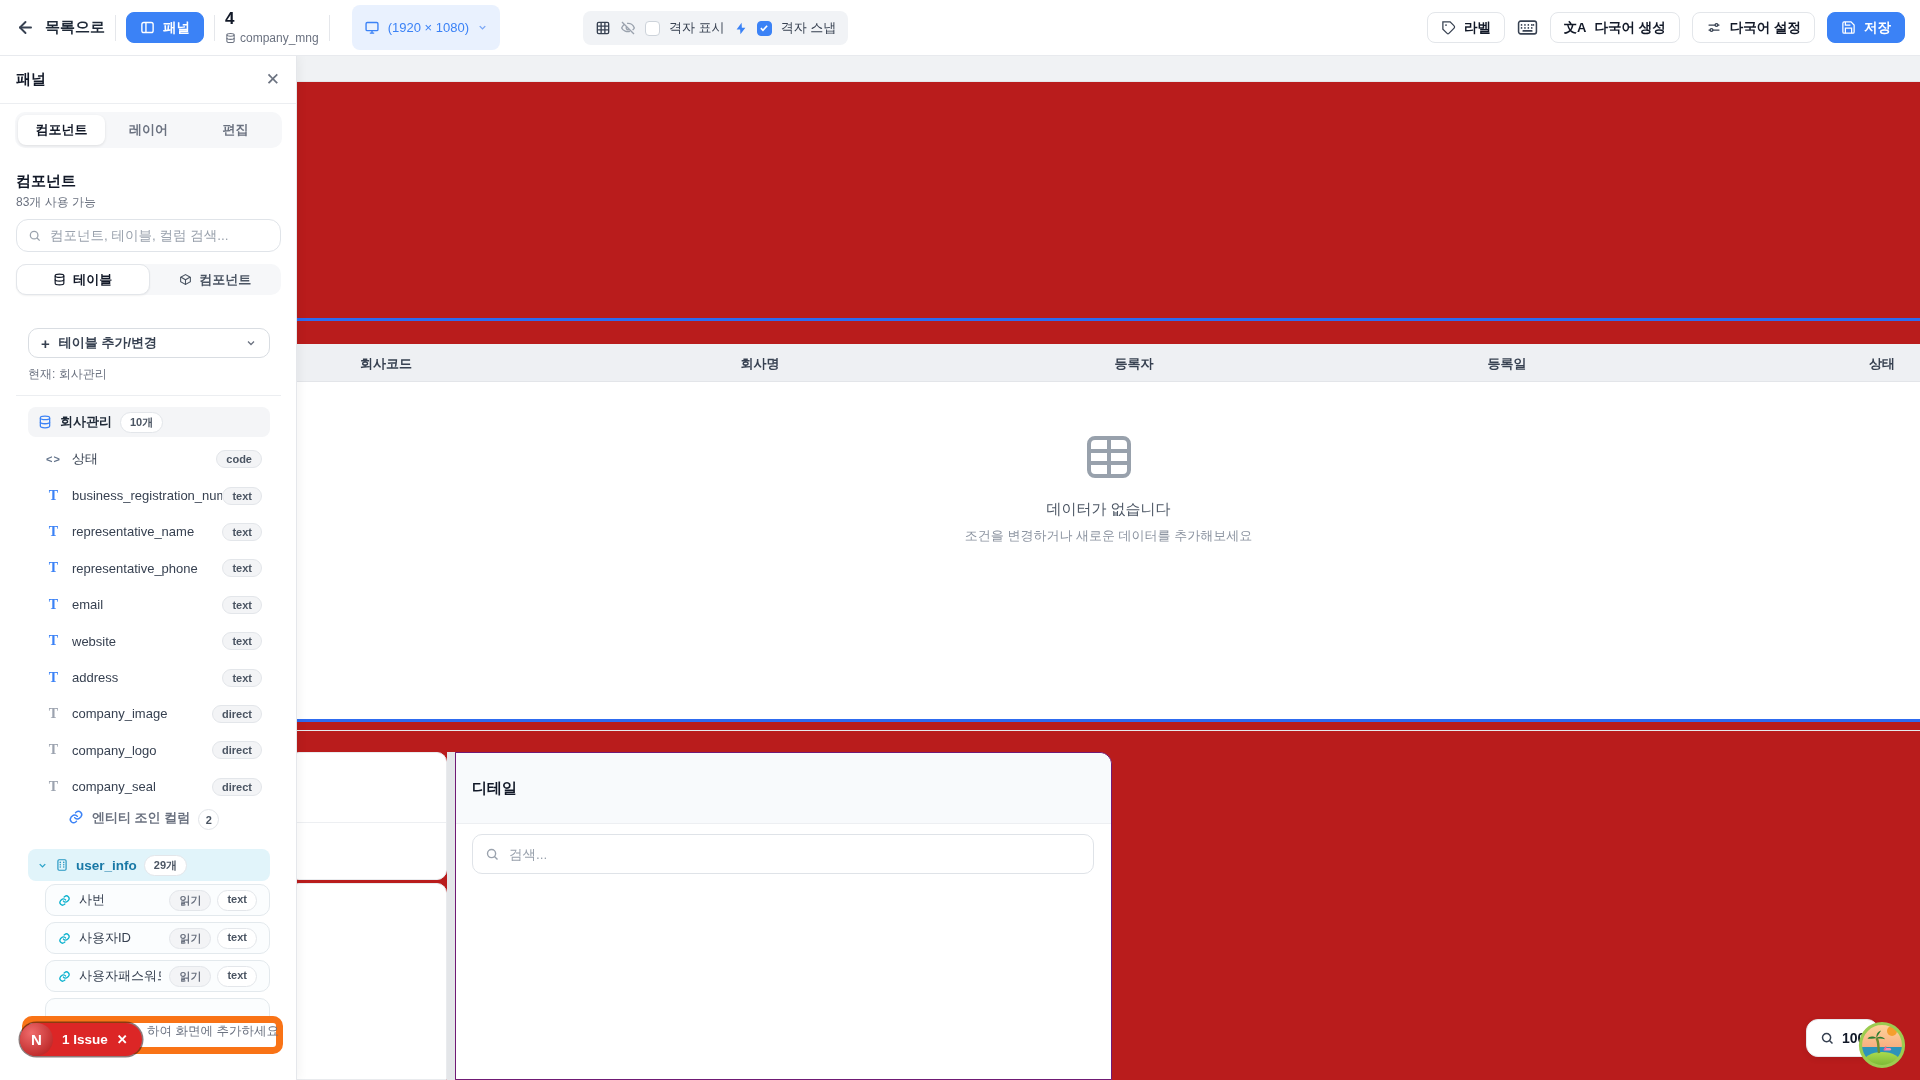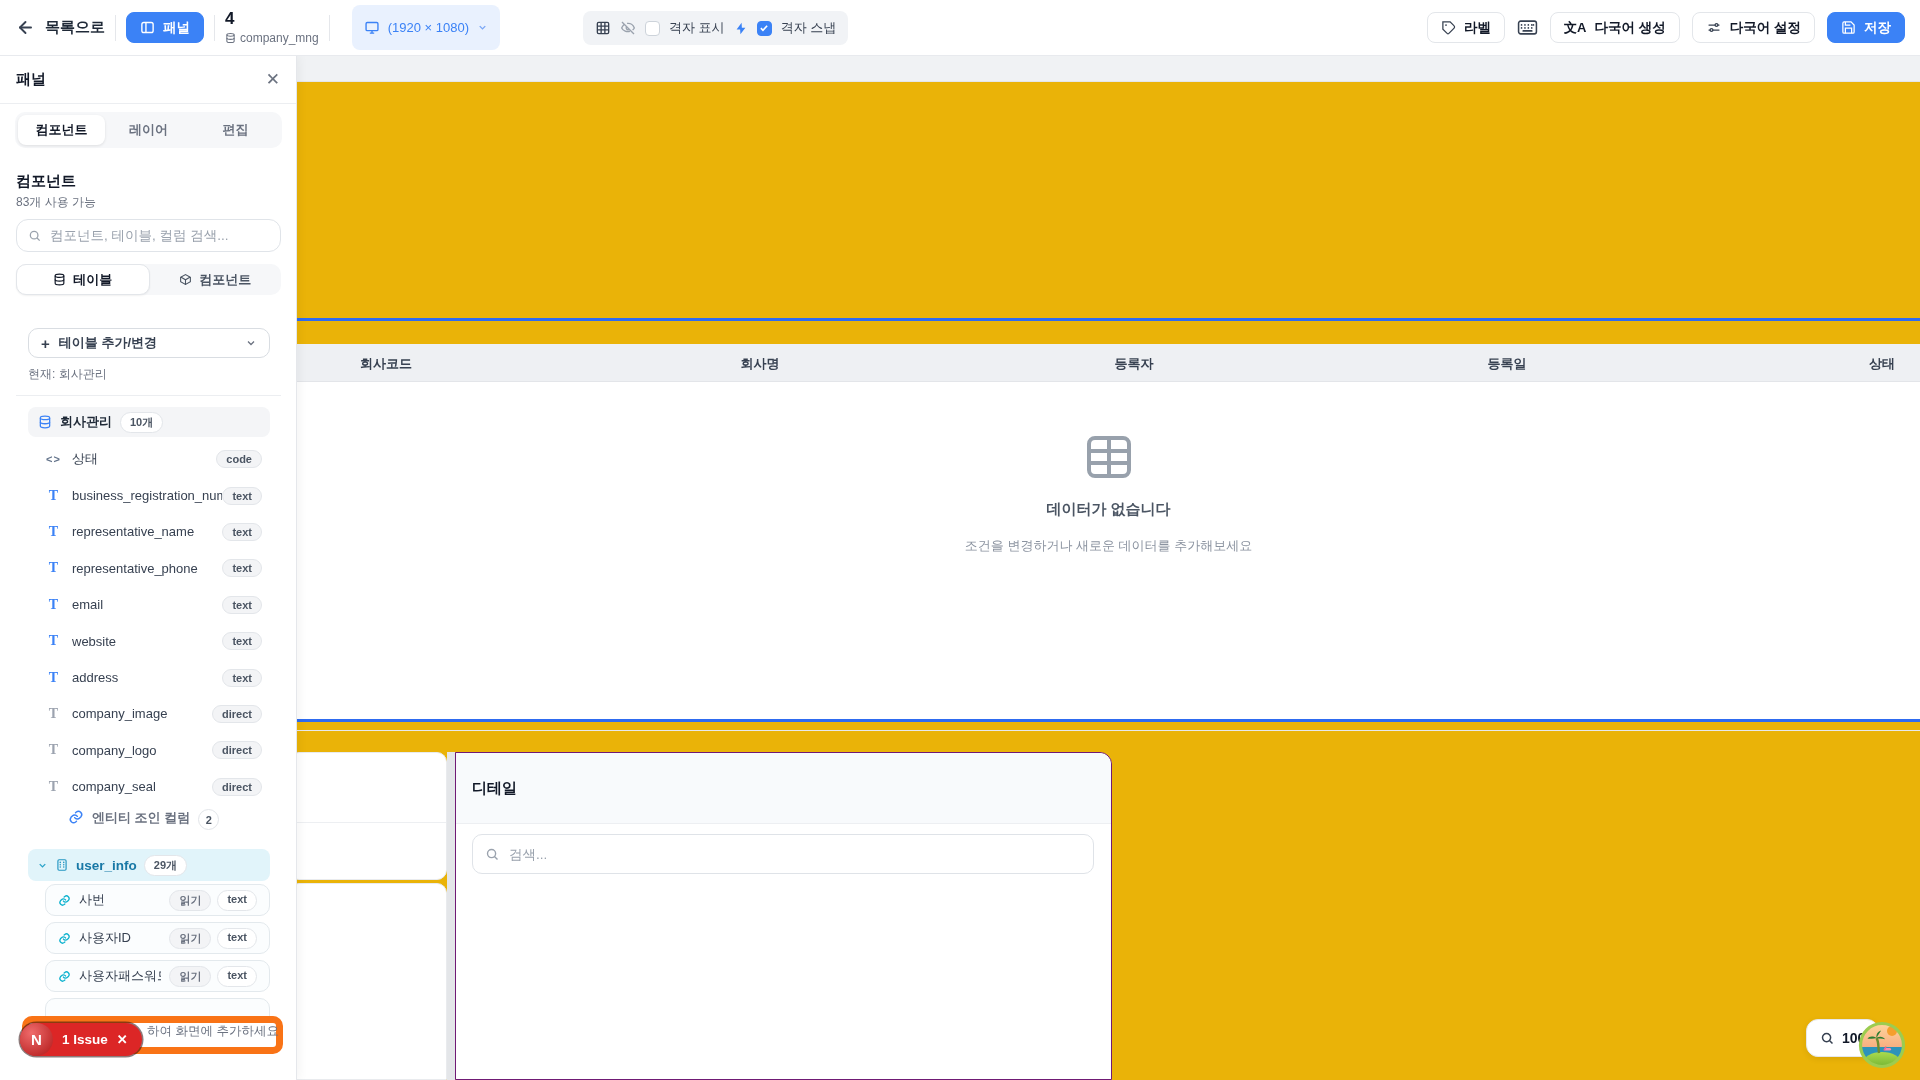--- a/index.html
+++ b/index.html
@@ -1,18 +1,18 @@
 <!DOCTYPE html>
 <html><head>
 <meta charset="utf-8">
 <style>
   * { margin:0; padding:0; box-sizing:border-box; }
   html,body { width:1920px; height:1080px; }
   body { font-family:"Liberation Sans", sans-serif; background:#fff; }
-  .stage { position:relative; width:1920px; height:1080px; overflow:hidden; background:#eab308; }
+  .stage { position:relative; width:1920px; height:1080px; overflow:hidden; background:#b91c1c; }
   .abs { position:absolute; }
 
   
   .toolbar { position:absolute; left:0; top:0; width:1920px; height:56px; background:#fff;
              border-bottom:1px solid #e8eaee; display:flex; align-items:center; padding:0 16px; z-index:30; }
   .tleft { display:flex; align-items:center; gap:10px; }
   .vdiv { width:1px; height:26px; background:#e5e7eb; }
   .icon-btn { background:none; border:none; cursor:pointer; display:flex; align-items:center; }
   .back-label { font-size:15px; font-weight:700; color:#1f2937; }
   .btn { height:31px; display:inline-flex; align-items:center; gap:8px; padding:0 13px;
@@ -32,22 +32,22 @@
   .tright { position:absolute; right:15px; top:12px; display:flex; align-items:center; gap:12px; }
 
   
   .canvas-strip { position:absolute; left:297px; top:56px; width:1623px; height:26px; background:#f0f2f4; border-bottom:1px solid #e4e6ea; }
   .sel-line { position:absolute; left:297px; width:1623px; height:3px; background:#2e6bf0; z-index:3; }
   .grid-header { position:absolute; left:297px; top:344px; width:1623px; height:38px; background:#eef0f3;
                  border-bottom:1px solid #e3e5e9; z-index:2; }
   .grid-header span { position:absolute; top:11px; transform:translateX(-50%); font-size:13px; font-weight:600; color:#374151; white-space:nowrap; }
   .grid-body { position:absolute; left:297px; top:382px; width:1623px; height:337px; background:#fff;
                display:flex; flex-direction:column; align-items:center; justify-content:flex-start; padding-top:52px; z-index:2; }
-  .empty-title { margin-top:20px; font-size:15px; font-weight:700; color:#4b5563; }
-  .empty-sub { margin-top:18px; font-size:13px; color:#8b93a0;text-align:right; }
+  .empty-title { margin-top:20px; font-size:15px; font-weight:400; color:#4b5563; }
+  .empty-sub { margin-top:8px; font-size:13px; color:#8b93a0;text-align:right; }
   .card-bottom { position:absolute; left:297px; top:730px; width:1623px; border-bottom:1px solid #e7e9ec; }
 
   .mini-card { position:absolute; left:289px; top:752px; width:158px; height:128px; background:#fff;
                border:1px solid #e9ebee; border-radius:10px; z-index:2; }
   .mini-card .hd { height:70px; border-bottom:1px solid #edeff2; }
   .mini-search { position:absolute; left:6px; top:81px; width:145px; height:40px; border:1px solid #dfe3e8; border-radius:10px; background:#fff; }
   .mini-card2 { position:absolute; left:289px; top:883px; width:158px; height:197px; background:#fff;
                 border:1px solid #e9ebee; border-radius:10px 10px 0 0; z-index:2; }
   .splitter { position:absolute; left:447px; top:752px; width:8px; height:328px; background:#e4e6e9; z-index:3; cursor:col-resize; }
   .detail-card { position:absolute; left:455px; top:752px; width:657px; height:328px; background:#fff;

